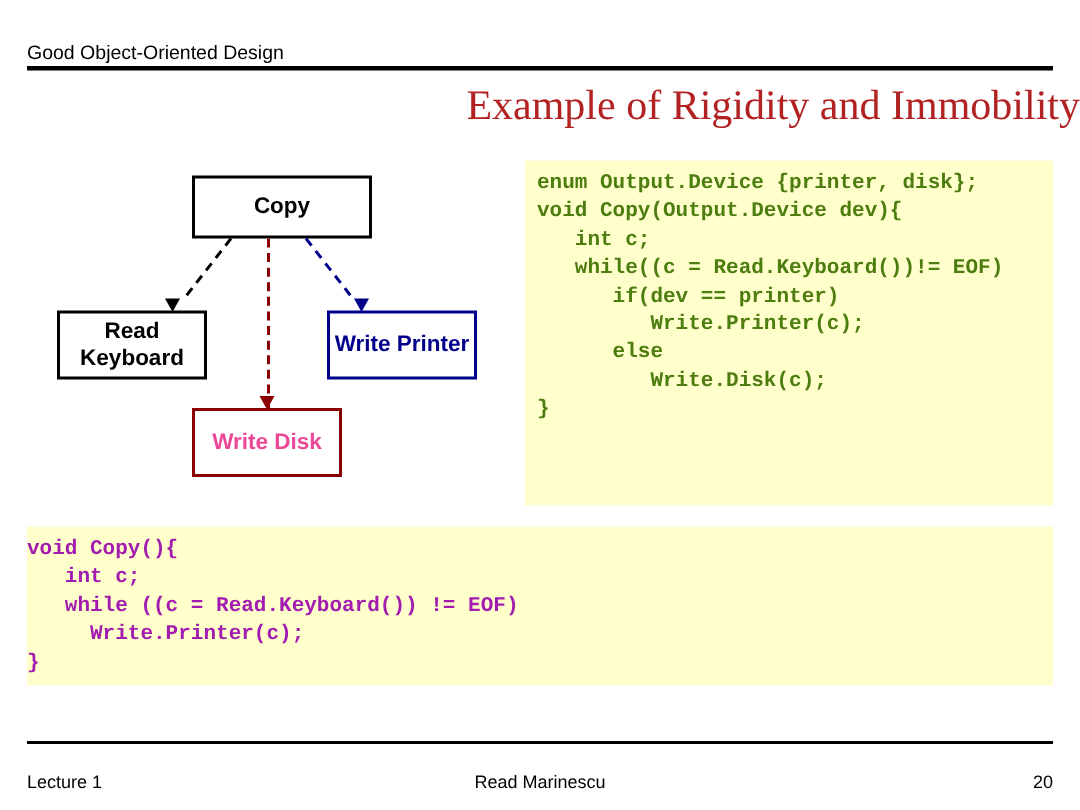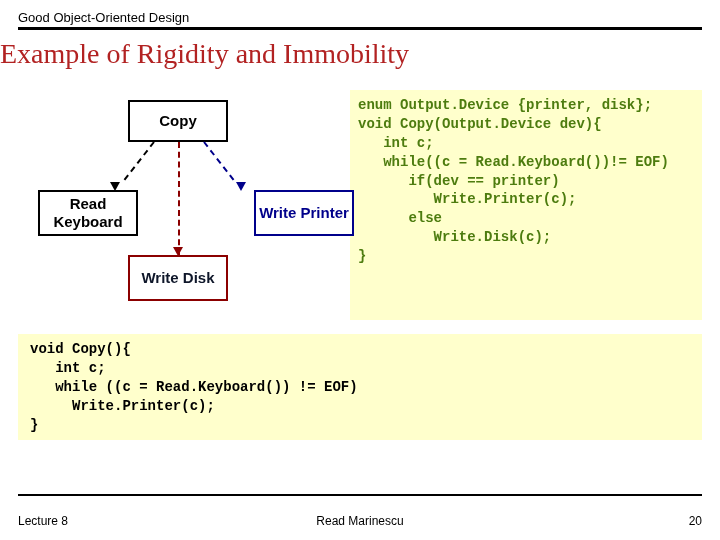--- a/index.html
+++ b/index.html
@@ -6,36 +6,36 @@
   body {
     margin: 0;
     padding: 0;
     width: 720px;
     height: 540px;
     font-family: Arial, Helvetica, sans-serif;
     background: #fff;
     position: relative;
   }
   .header-area {
-    padding: 10px 18px 0 18px;
+    padding: 27px 18px 0 18px;
   }
   .header-text {
     font-size: 13px;
     color: #000;
   }
   .header-rule {
     border: none;
     border-top: 3px solid #000;
     margin: 2px 0 8px 0;
   }
   .title {
     font-family: "Times New Roman", Times, serif;
     font-size: 28px;
     color: #b22222;
-    text-align: left;
+    text-align: right;
     margin: 6px 0 20px 0;
     font-weight: normal;
   }
   .main-row {
     display: flex;
     padding: 0 18px;
     gap: 12px;
   }
   .diagram {
     position: relative;
@@ -49,24 +49,24 @@
     background: #fff;
     font-family: Arial, sans-serif;
     font-size: 15px;
     font-weight: bold;
     text-align: center;
     display: flex;
     align-items: center;
     justify-content: center;
     line-height: 1.2;
   }
-  .box-copy { left: 110px; top: 10px; width: 100px; height: 42px; }
+  .box-copy { left: 110px; top: 10px; width: 120px; height: 42px; }
   .box-read { left: 20px; top: 100px; width: 100px; height: 46px; }
-  .box-write-printer { left: 200px; top: 100px; width: 100px; height: 46px; border-color: #00008b; color: #00008b; margin-left: 36px; }
-  .box-write-disk { left: 110px; top: 165px; width: 100px; height: 46px; border-color: #8b0000; color: #0f172a; }
+  .box-write-printer { left: 200px; top: 100px; width: 100px; height: 46px; border-color: #00008b; color: #00008b; }
+  .box-write-disk { left: 110px; top: 165px; width: 100px; height: 46px; border-color: #8b0000; color: #ec4899; }
 
   .arrow {
     position: absolute;
     border-left: 2px dashed #000;
   }
   .arrow-head {
     position: absolute;
     width: 0; height: 0;
     border-left: 5px solid transparent;
     border-right: 5px solid transparent;
@@ -90,22 +90,22 @@
     white-space: pre;
     line-height: 1.35;
   }
   .code-top {
     flex: 1;
     padding: 6px 8px;
     color: #4d7c0f;
   }
   .code-bottom {
     margin: 14px 18px 0 18px;
-    padding: 6px 12px;
-    color: #000000;
+    padding: 6px 0;
+    color: #a21caf;
   }
 
   .footer-rule {
     position: absolute;
     left: 18px; right: 18px;
     bottom: 36px;
     border: none;
     border-top: 2px solid #000;
   }
   .footer {
@@ -163,16 +163,16 @@
 </div>
 
 <div class="code-block code-bottom">void Copy(){
    int c;
    while ((c = Read.Keyboard()) != EOF)
      Write.Printer(c);
 }</div>
 
 <hr class="footer-rule">
 <div class="footer">
-  <span>Lecture 8</span>
+  <span>Lecture 1</span>
   <span class="footer-center">Read Marinescu</span>
   <span>20</span>
 </div>
 
 </body></html>

